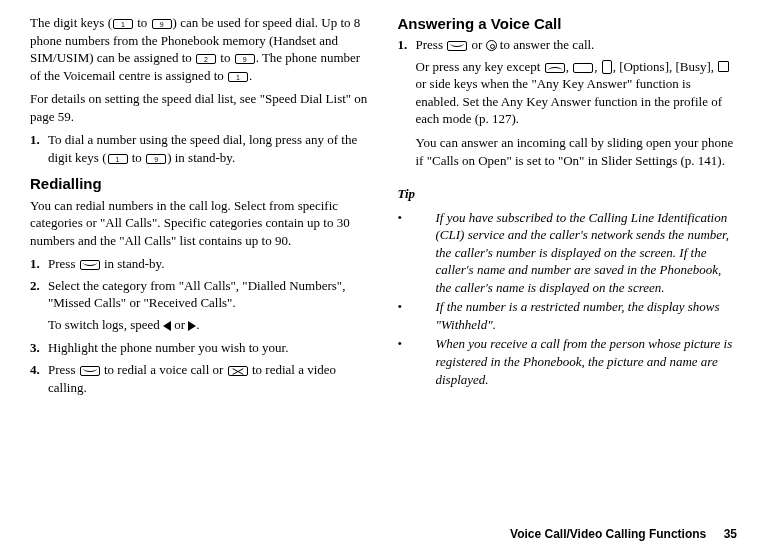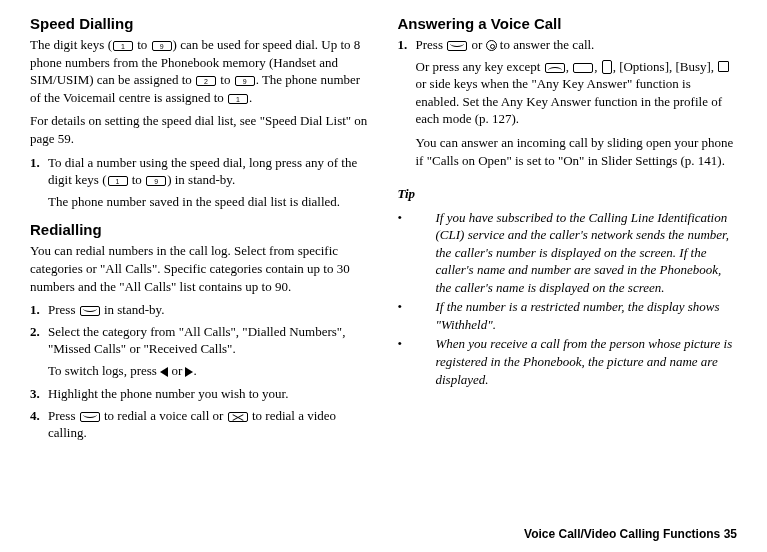--- a/index.html
+++ b/index.html
@@ -99,62 +99,60 @@
   .tipbul { min-width: 10px; font-style: normal; }
   .tipbody { flex:1;margin-left:28px; }
   .footer {
     position: absolute;
     bottom: 10px;
     right: 30px;
     font-family: Arial, Helvetica, sans-serif;
     font-weight: bold;
     font-size: 12px;
   }
-  .footer .pnum { }
+  .footer .pnum { margin-left: 14px; }
   .gap { height:4px; }
 </style>
 </head>
 <body>
 
 <div class="page">
 
   <div class="col">
-    <h2>Speed Dialling</h2>
 
     <p>
       <span>The digit keys (</span><span class="keyicon wide">1</span><span> to </span><span class="keyicon wide">9</span><span>) can be used for speed dial. Up to 8 phone numbers from the Phonebook memory (Handset and SIM/USIM) can be assigned to </span><span class="keyicon wide">2</span><span> to </span><span class="keyicon wide">9</span><span>. The phone number of the Voicemail centre is assigned to </span><span class="keyicon wide">1</span><span>.</span>
     </p>
 
     <p>For details on setting the speed dial list, see "Speed Dial List" on page 59.</p>
 
     <div class="ol-item">
       <div class="ol-num">1.</div>
       <div class="ol-body">
         <span>To dial a number using the speed dial, long press any of the digit keys (</span><span class="keyicon wide">1</span><span> to </span><span class="keyicon wide">9</span><span>) in stand-by.</span>
       </div>
     </div>
-    <p class="indent">The phone number saved in the speed dial list is dialled.</p>
 
     <div class="gap"></div>
     <h2>Redialling</h2>
     <p>You can redial numbers in the call log. Select from specific categories or "All Calls". Specific categories contain up to 30 numbers and the "All Calls" list contains up to 90.</p>
 
     <div class="ol-item">
       <div class="ol-num">1.</div>
       <div class="ol-body">
         <span>Press </span><span class="keyicon wide arc1"></span><span> in stand-by.</span>
       </div>
     </div>
 
     <div class="ol-item">
       <div class="ol-num">2.</div>
       <div class="ol-body">Select the category from "All Calls", "Dialled Numbers", "Missed Calls" or "Received Calls".</div>
     </div>
     <p class="indent">
-      <span>To switch logs, press </span><span class="tri left"></span><span> or </span><span class="tri right"></span><span>.</span>
+      <span>To switch logs, speed </span><span class="tri left"></span><span> or </span><span class="tri right"></span><span>.</span>
     </p>
 
     <div class="ol-item">
       <div class="ol-num">3.</div>
       <div class="ol-body">Highlight the phone number you wish to your.</div>
     </div>
 
     <div class="ol-item">
       <div class="ol-num">4.</div>
       <div class="ol-body">

